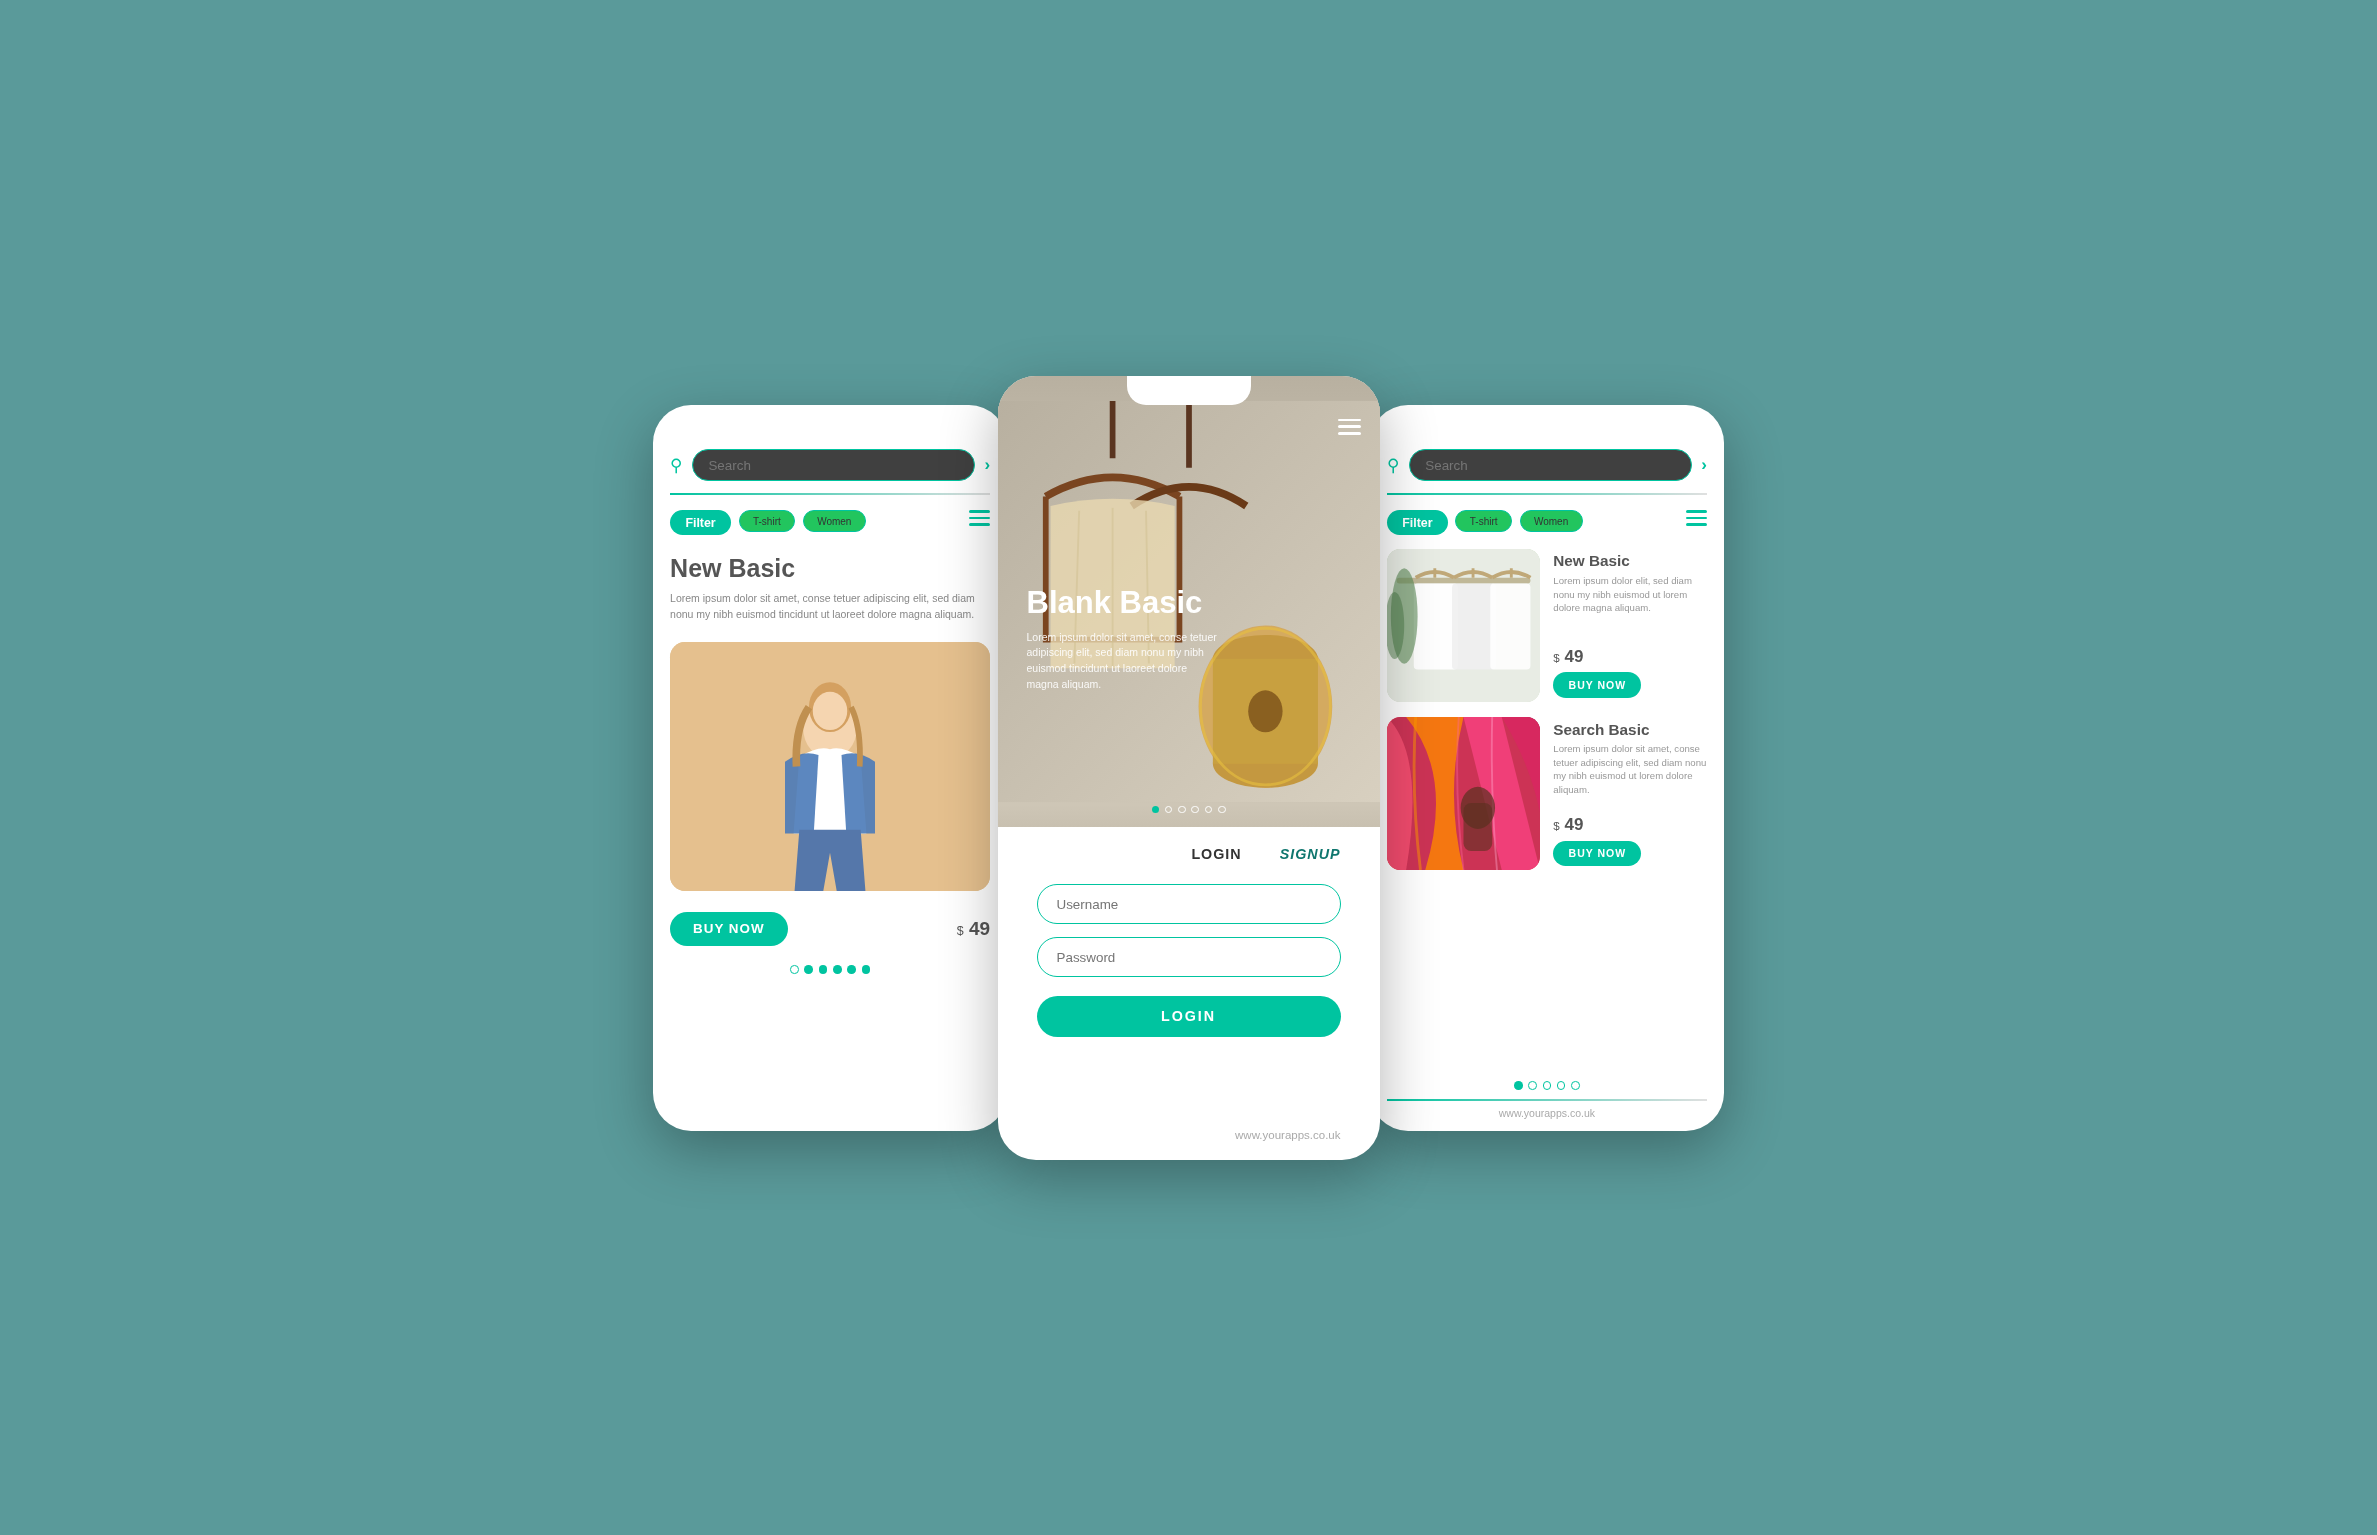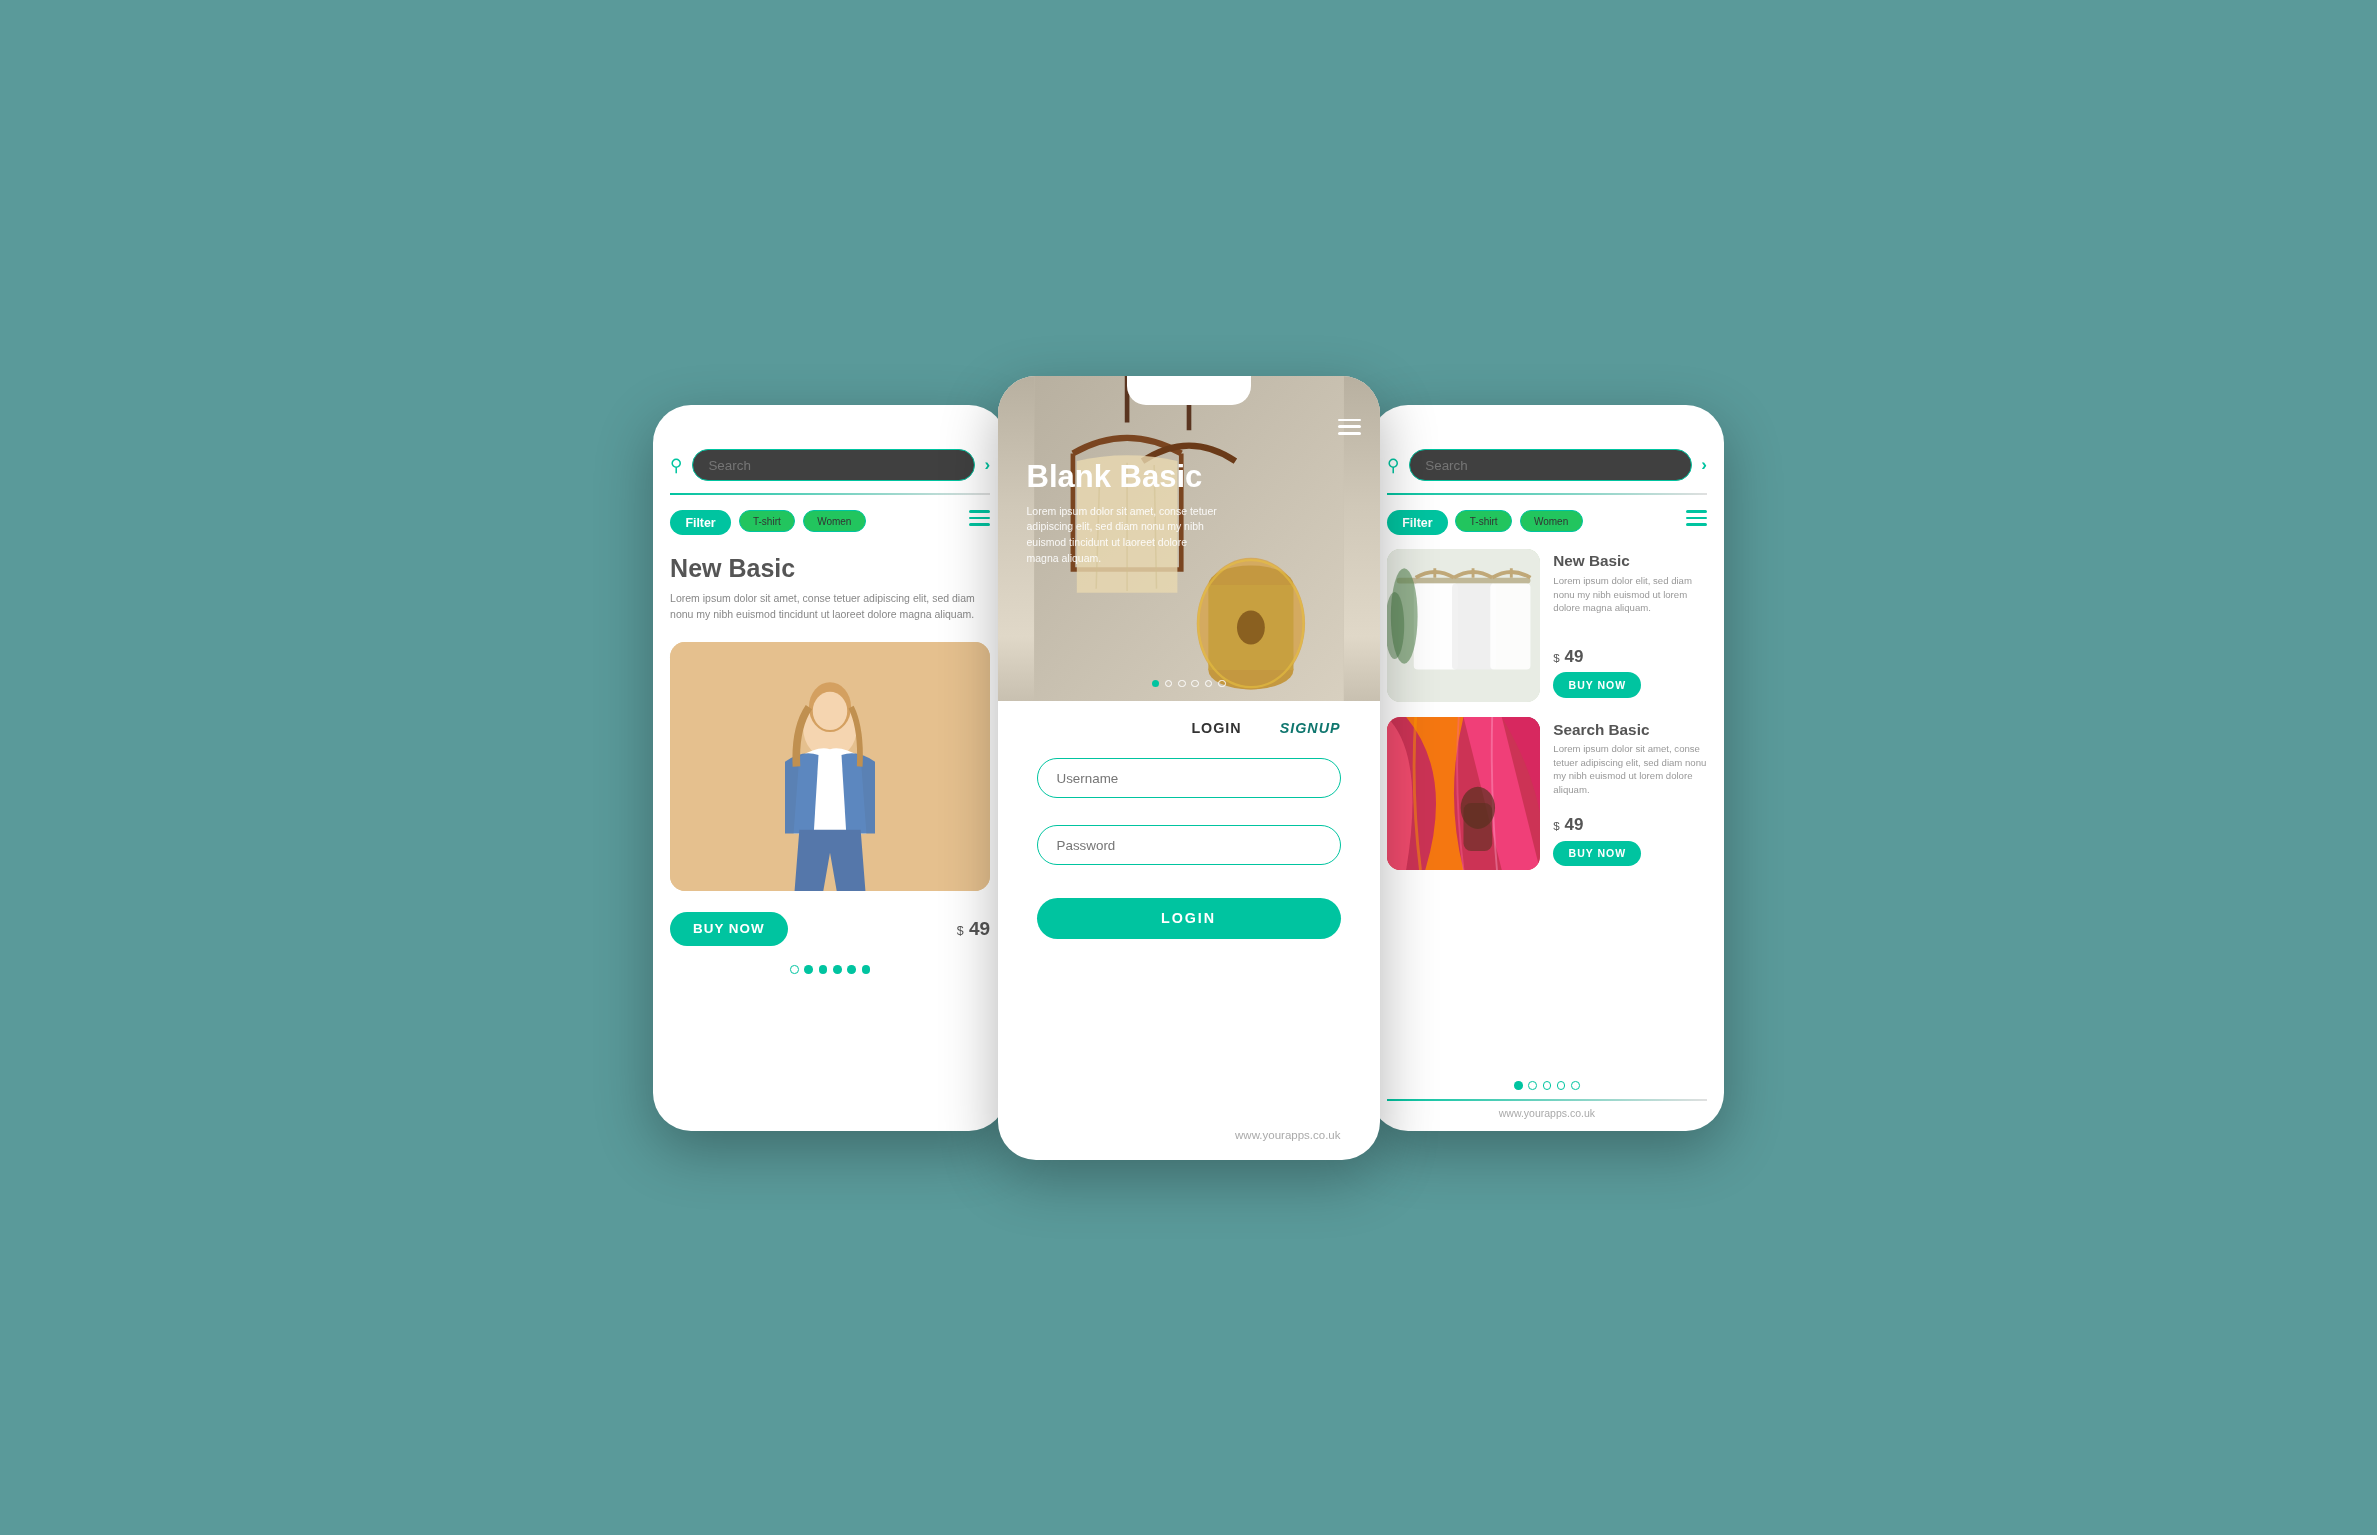--- a/index.html
+++ b/index.html
@@ -232,21 +232,21 @@
       background: #00c4a0;
     }
 
     .dot.outline {
       background: transparent;
       border: 1.9px solid #00c4a0;
     }
 
     
     .center-hero {
-      height: 325px;
+      height: 451px;
       position: relative;
       overflow: hidden;
       background: #c8c0b0;
     }
 
     .hero-text {
       position: absolute;
       bottom: 134px;
       left: 29px;
       color: white;
@@ -339,21 +339,21 @@
     }
 
     .login-input {
       width: 100%;
       border: 1.9px solid #00c4a0;
       border-radius: 24px;
       padding: 11.5px 19px;
       font-size: 13.4px;
       color: #aaa;
       outline: none;
-      margin-bottom: 27px;
+      margin-bottom: 13px;
       background: white;
     }
 
     .login-btn {
       background: #00c4a0;
       color: white;
       border: none;
       border-radius: 24px;
       padding: 12.4px 0;
       width: 100%;

